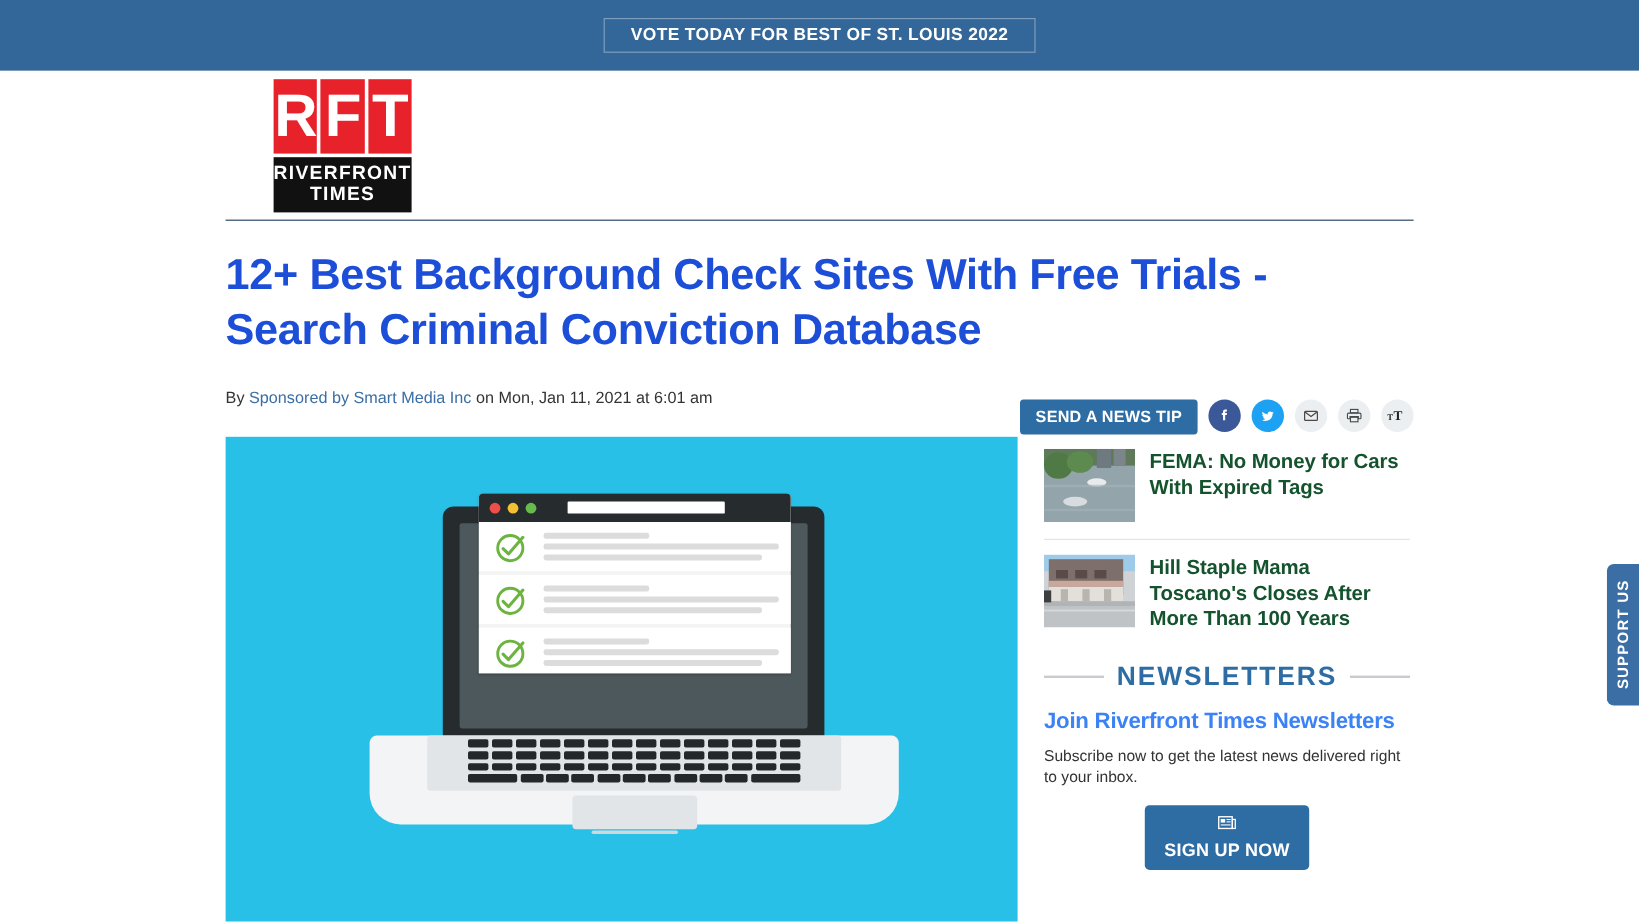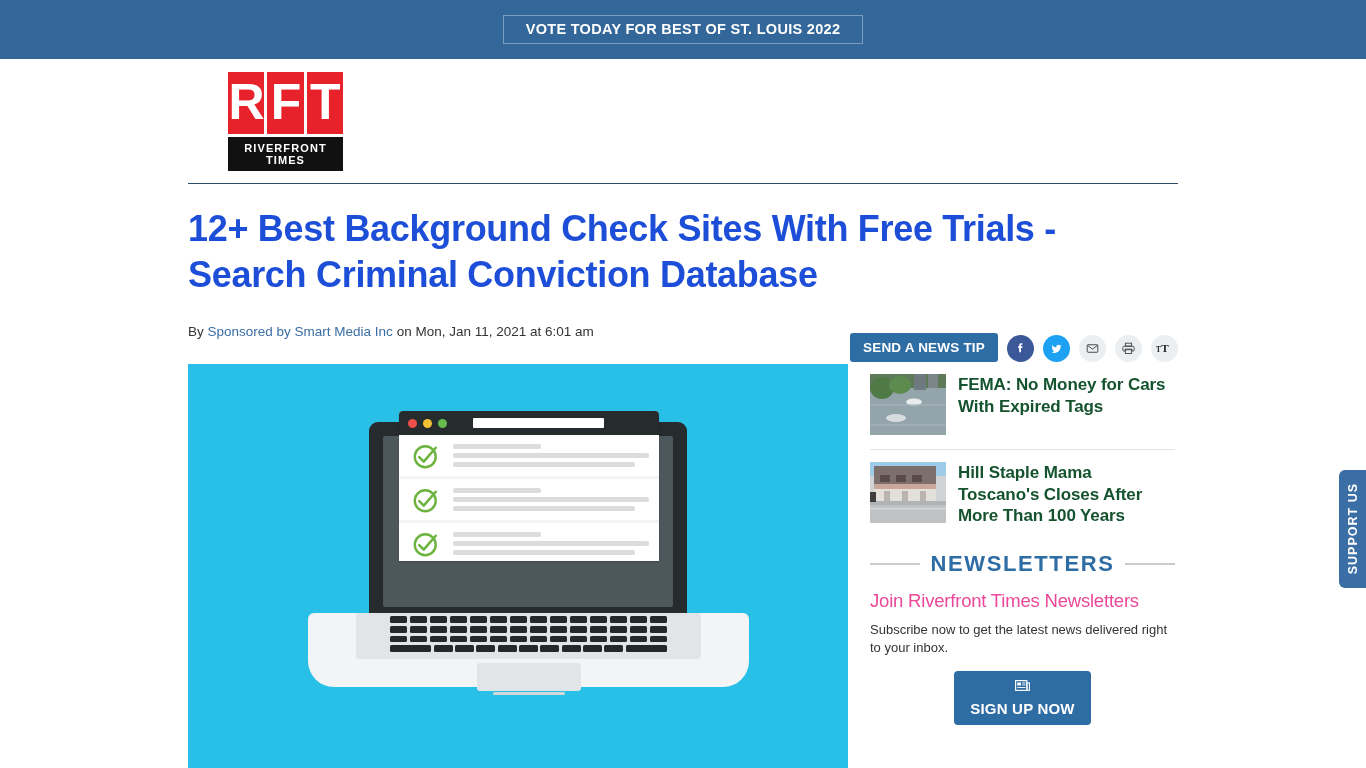--- a/index.html
+++ b/index.html
@@ -63,21 +63,21 @@
     font-weight: 700;
     font-size: 50px;
     line-height: 60px;
     text-align: center;
     letter-spacing: -1px;
   }
   .logo-bar {
     margin-top: 3px;
     background: #111111;
     color: #ffffff;
-    font-size: 11px;
+    font-size: 16px;
     font-weight: 700;
     letter-spacing: 1.1px;
     text-align: center;
     padding: 5px 0 5px;
   }
 
   .hr-main {
     border: 0;
     border-top: 1px solid #2c4a66;
     margin: 0;
@@ -105,21 +105,21 @@
   .byline {
     font-size: 13.5px;
     color: #333333;
     white-space: nowrap;
   }
   .byline a {
     color: #3a6ea5;
     text-decoration: none;
   }
 
-  .share-bar { display: flex; align-items: flex-end; gap: 9px; margin-top: 32px; }
+  .share-bar { display: flex; align-items: flex-start; gap: 9px; margin-top: 32px; }
   .news-tip-btn {
     background: #2e6da4;
     color: #ffffff;
     border: 0;
     font-size: 13.5px;
     font-weight: 700;
     letter-spacing: 0.2px;
     padding: 7px 13px;
     border-radius: 3px;
     cursor: pointer;
@@ -288,22 +288,22 @@
     font-size: 17px;
     line-height: 21.5px;
     font-weight: 700;
     color: #14532d;
     letter-spacing: -0.1px;
   }
 
   .news-head { margin-top: 10px; }
   .news-sub {
     font-size: 18.5px;
-    font-weight: 400;
-    color: #ec4899;
+    font-weight: 700;
+    color: #3b82f6;
     margin: 0 0 9px 0;
     letter-spacing: -0.2px;
   }
   .news-text {
     font-size: 13px;
     line-height: 18px;
     color: #333333;
     margin: 0 0 14px 0;
   }
   .signup-wrap { text-align: center; }

